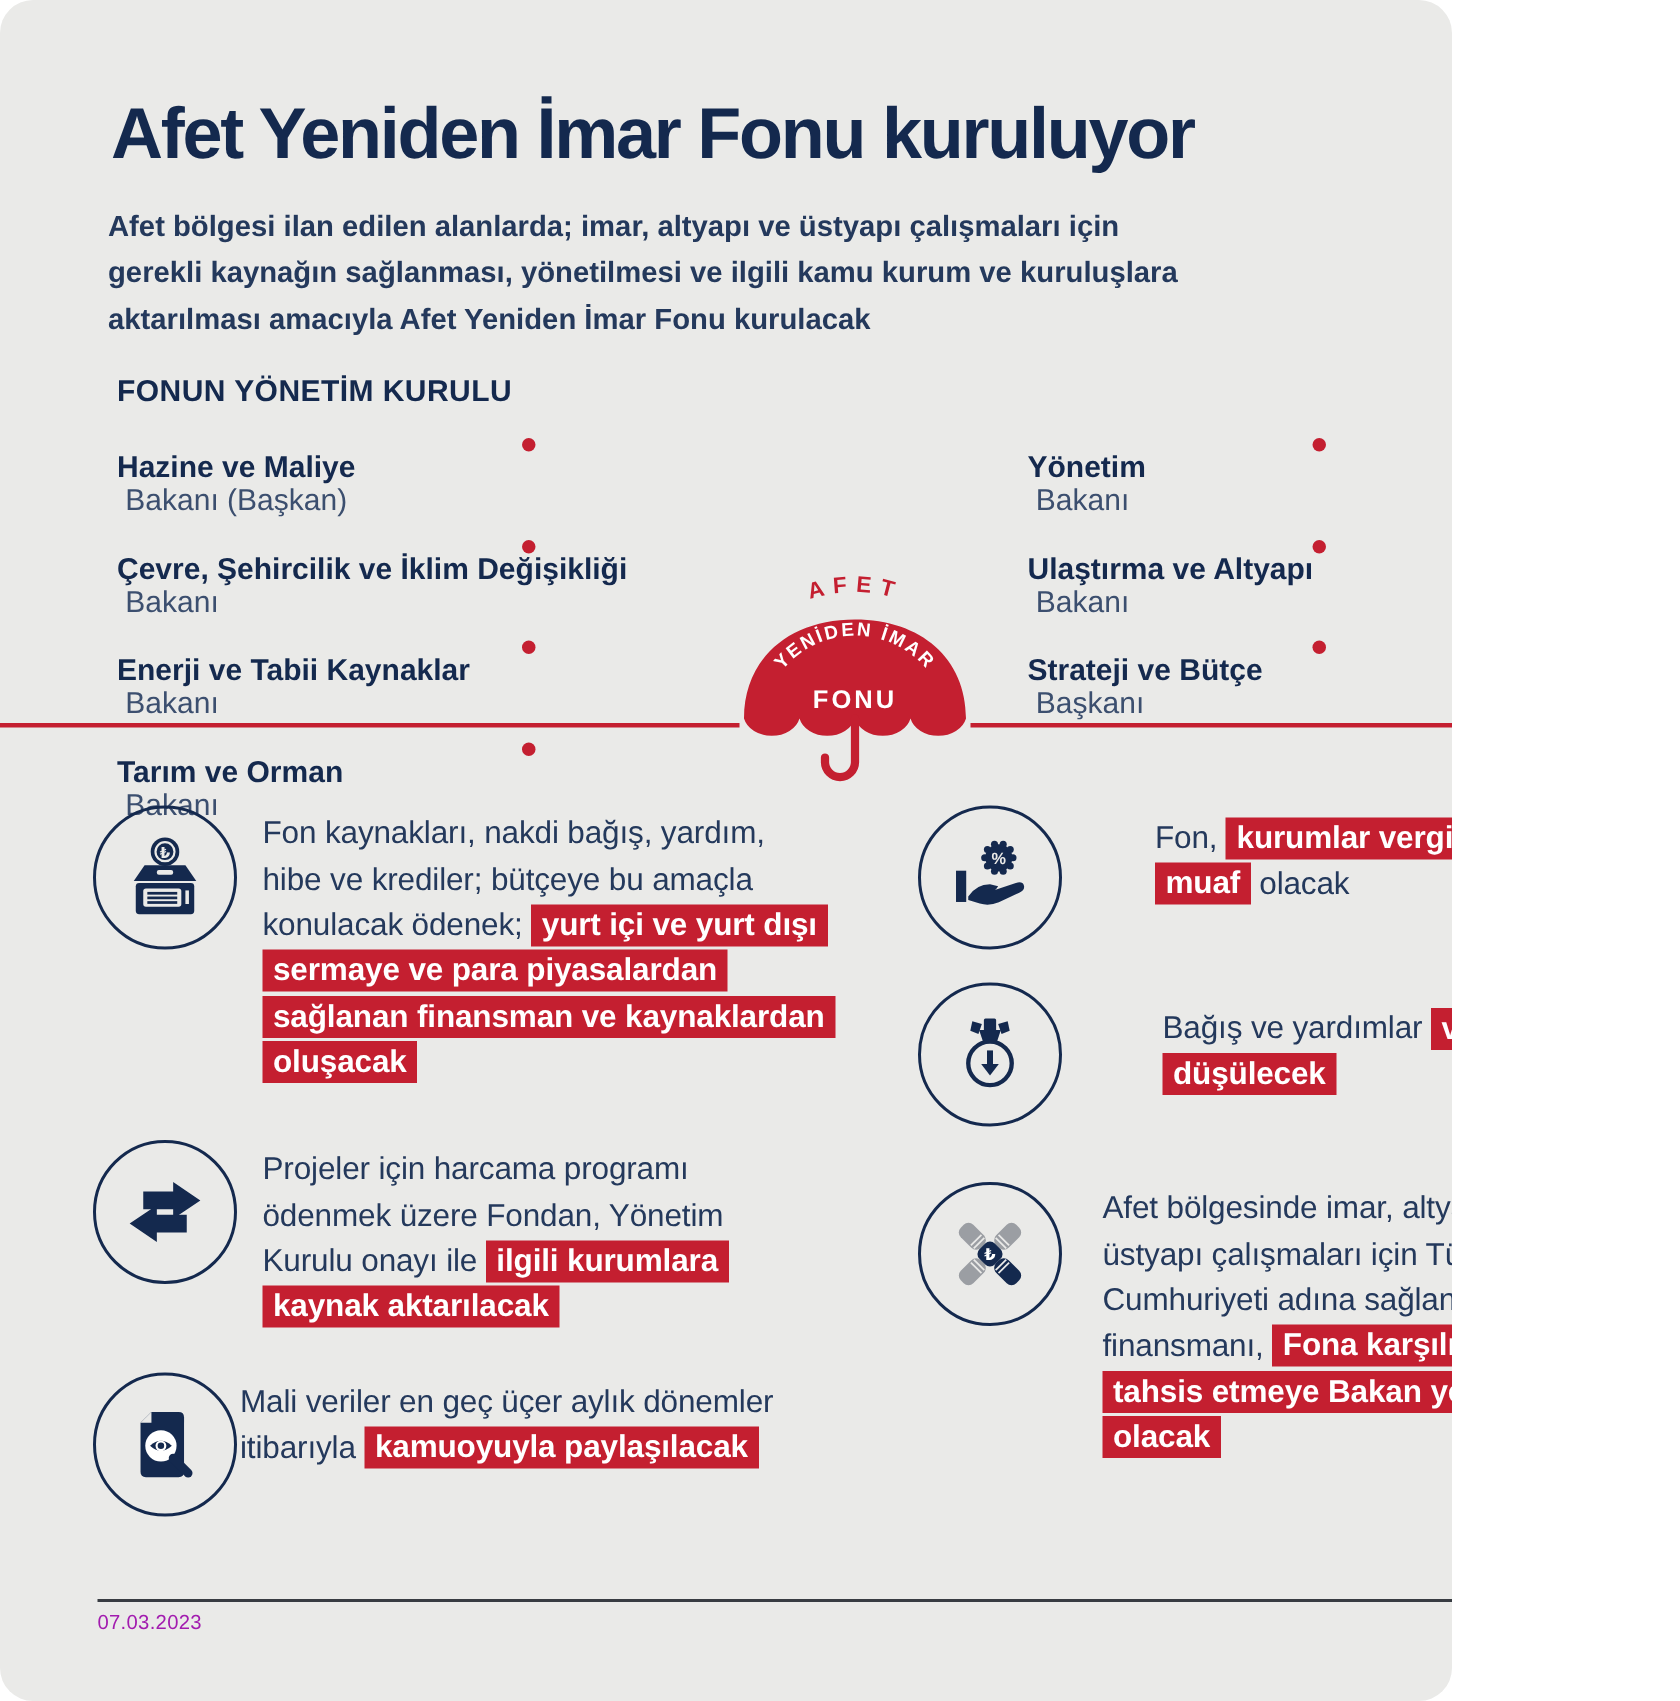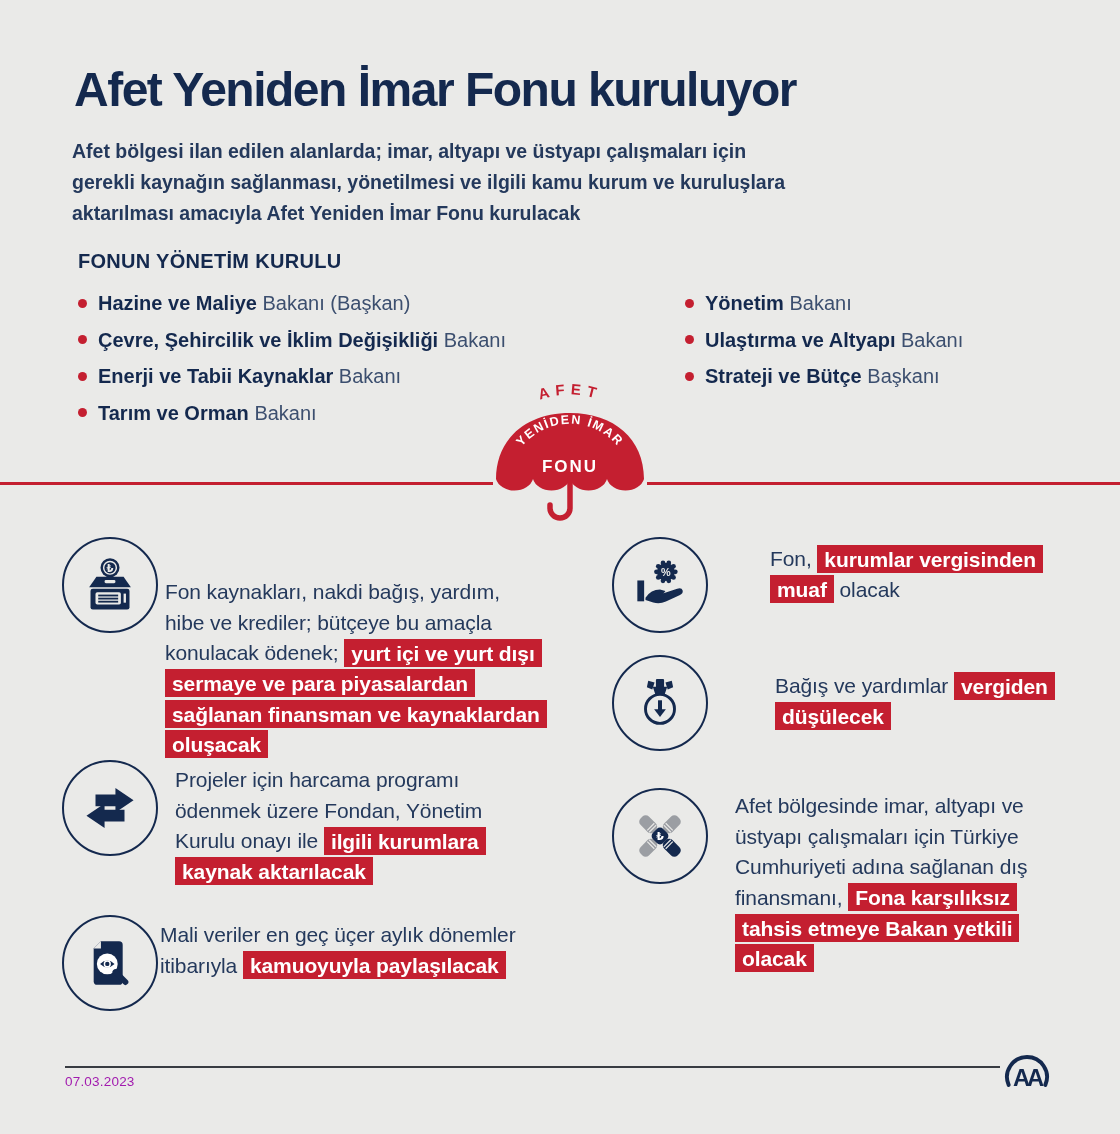--- a/index.html
+++ b/index.html
@@ -4,31 +4,31 @@
 <style>
   :root{
     --navy:#14294e;
     --body:#24395c;
     --red:#c41f30;
     --bg:#eaeae8;
     --gray:#9b9ea3;
   }
   *{margin:0;padding:0;box-sizing:border-box;}
   body{background:#fff;font-family:"Liberation Sans","DejaVu Sans",sans-serif;}
-  .page{position:relative;width:1120px;height:1134px;background:var(--bg);overflow:hidden;}
+  .page{position:relative;width:968px;height:1134px;background:var(--bg);overflow:hidden;border-radius:22px;}
   .abs{position:absolute;}
 
   .title{left:74px;top:62px;font-size:48px;line-height:56px;font-weight:800;
          letter-spacing:-1.5px;color:var(--navy);}
   .subtitle{left:72px;top:136px;font-size:19.5px;line-height:31px;font-weight:700;
             color:var(--body);}
   .board-heading{left:78px;top:250px;font-size:20px;font-weight:800;letter-spacing:.3px;
                  color:var(--navy);}
   .board-list{list-style:none;font-size:20px;color:#3c4f6f;}
-  .board-list li{display:flex;align-items:baseline;margin-bottom:14.5px;line-height:22px;}
+  .board-list li{display:flex;align-items:baseline;margin-bottom:14.5px;line-height:22px;flex-direction:column;}
   .board-list .dot{width:9px;height:9px;border-radius:50%;background:var(--red);
                    margin-right:11px;flex:0 0 9px;align-self:center;}
   .board-list b{color:var(--navy);font-weight:700;white-space:pre-wrap;}
   .board-list .rest{white-space:pre-wrap;}
   .list-left{left:78px;top:292px;width:560px;}
   .list-right{left:685px;top:292px;width:400px;}
 
   .divider{top:482px;height:3px;background:var(--red);}
   .divider.left-seg{left:0;width:493px;}
   .divider.right-seg{left:647px;width:473px;}
@@ -128,21 +128,21 @@
       <polygon points="17,23 47,23 55,34.5 9,34.5" fill="#14294e"></polygon>
       <rect x="26" y="26.5" width="12" height="3.5" rx="1.5" fill="#eaeae8"></rect>
       <rect x="10.5" y="36" width="43" height="23" rx="2.5" fill="#14294e"></rect>
       <rect x="16" y="40" width="28" height="13.5" rx="2" fill="#eaeae8"></rect>
       <rect x="19" y="42.6" width="22" height="2" fill="#14294e"></rect>
       <rect x="19" y="46" width="22" height="2" fill="#14294e"></rect>
       <rect x="19" y="49.4" width="22" height="2" fill="#14294e"></rect>
       <rect x="47" y="41.5" width="2.6" height="10" fill="#eaeae8"></rect>
     </svg>
   </div>
-  <p class="abs item-text" style="left:165px;top:541px;width:378px;margin-top:36px;">
+  <p class="abs item-text" style="left:175px;top:541px;width:378px;">
     <span class="pre">Fon kaynakları, nakdi bağış, yardım, hibe ve krediler; bütçeye bu amaçla konulacak ödenek; </span><span class="hl">yurt içi ve yurt dışı sermaye ve para piyasalardan sağlanan finansman ve kaynaklardan oluşacak</span><span class="post"></span>
   </p>
 
   <div class="abs icon-circle" style="left:62px;top:760px;">
     <svg width="58" height="58" viewBox="0 0 64 64">
       <polygon points="16,17 38,17 38,10 58,23.5 38,37 38,30 16,30" fill="#14294e"></polygon>
       <polygon points="48,34 26,34 26,27 6,40.5 26,54 26,47 48,47" fill="#14294e"></polygon>
     </svg>
   </div>
   <p class="abs item-text" style="left:175px;top:765px;width:372px;">

